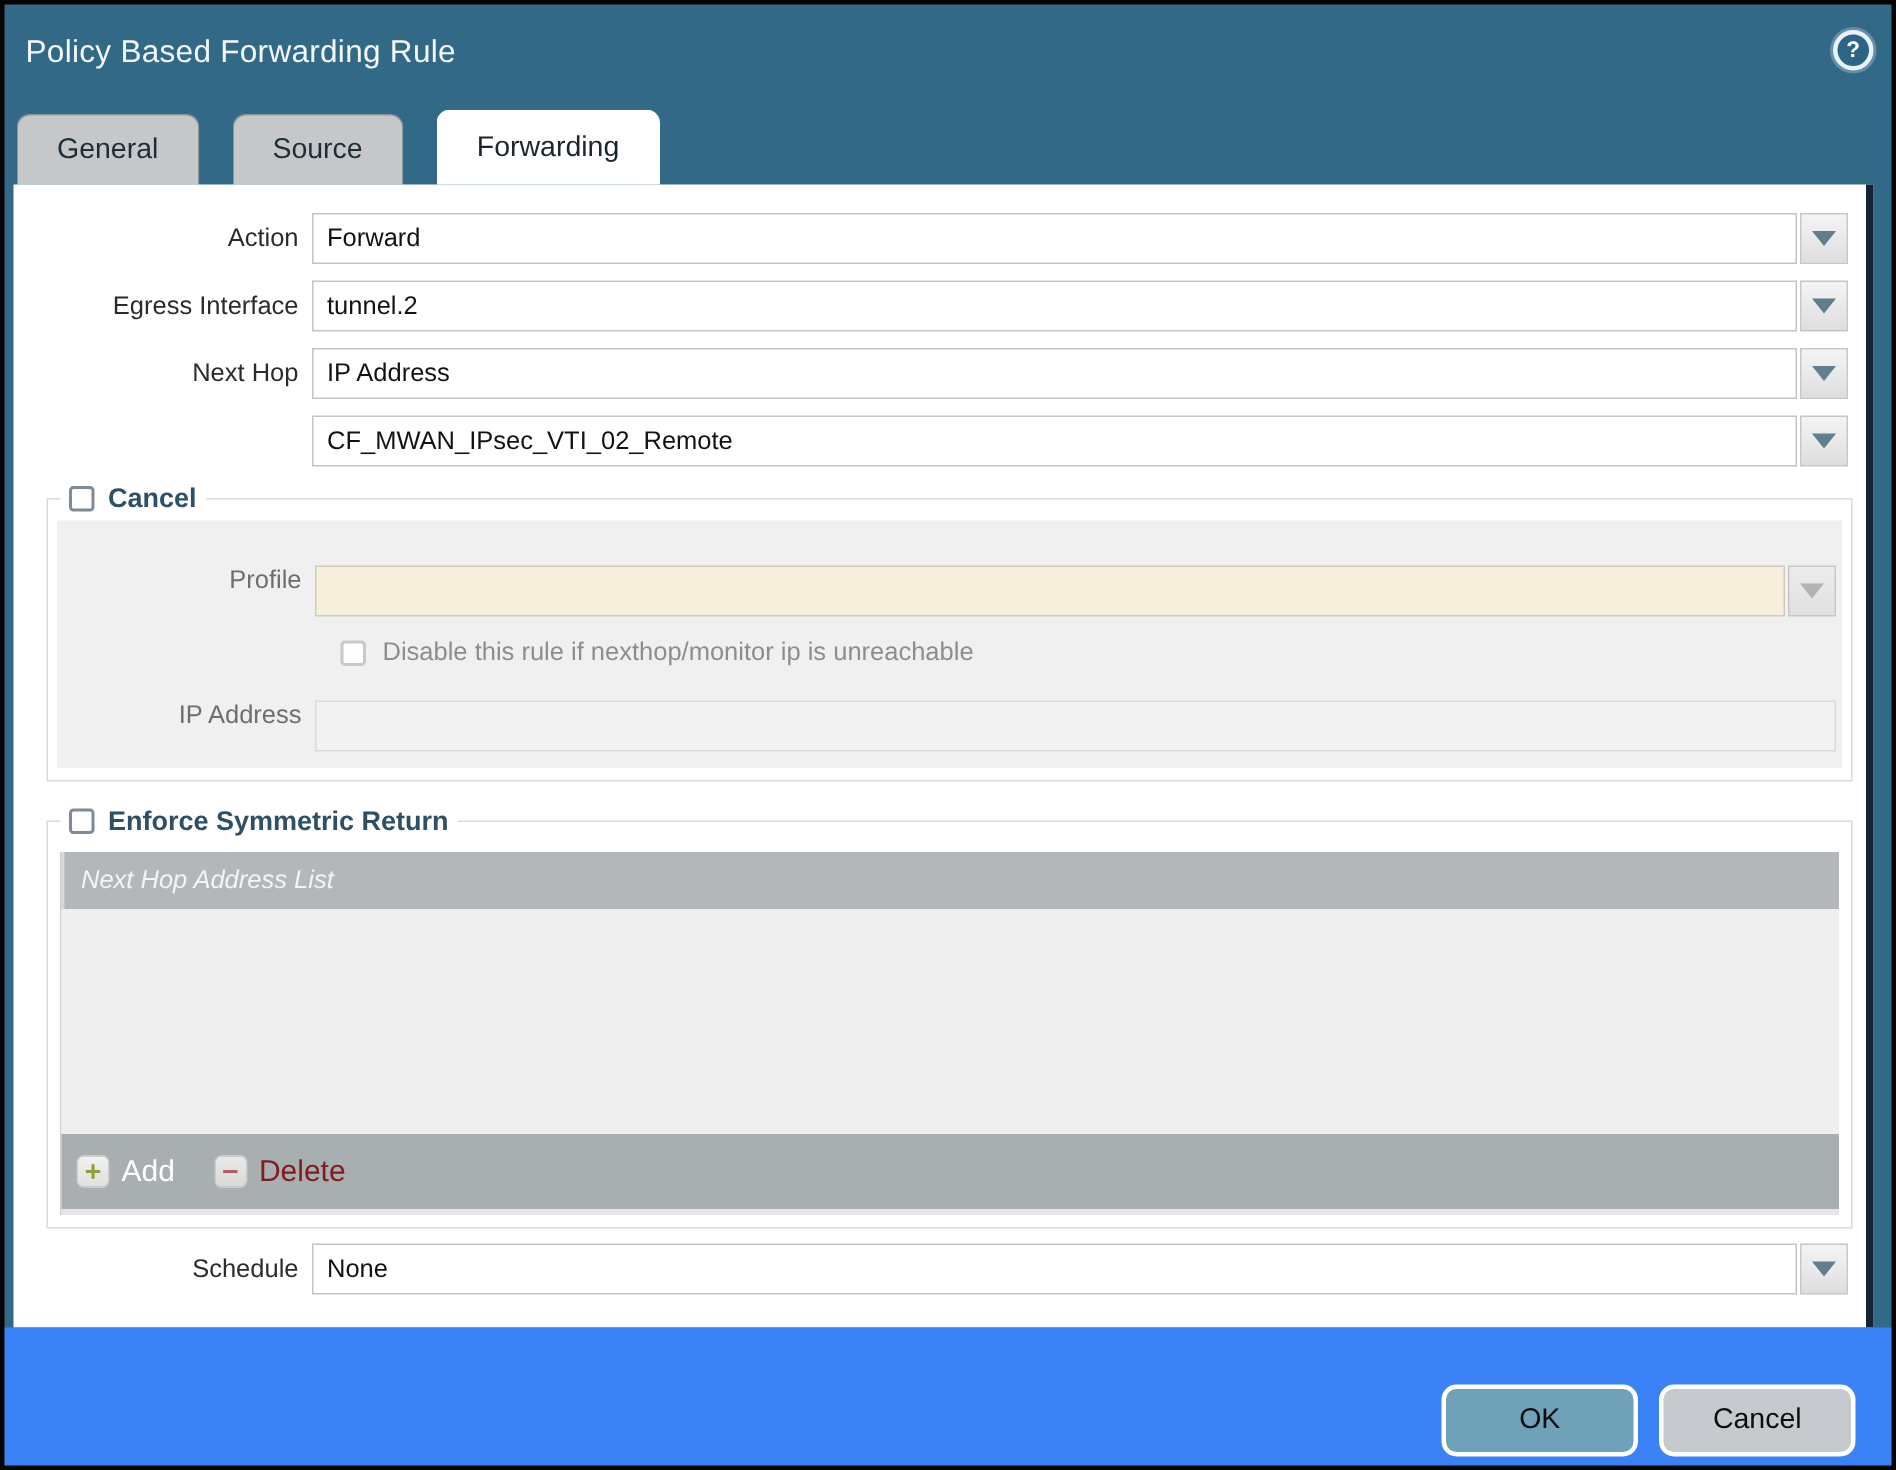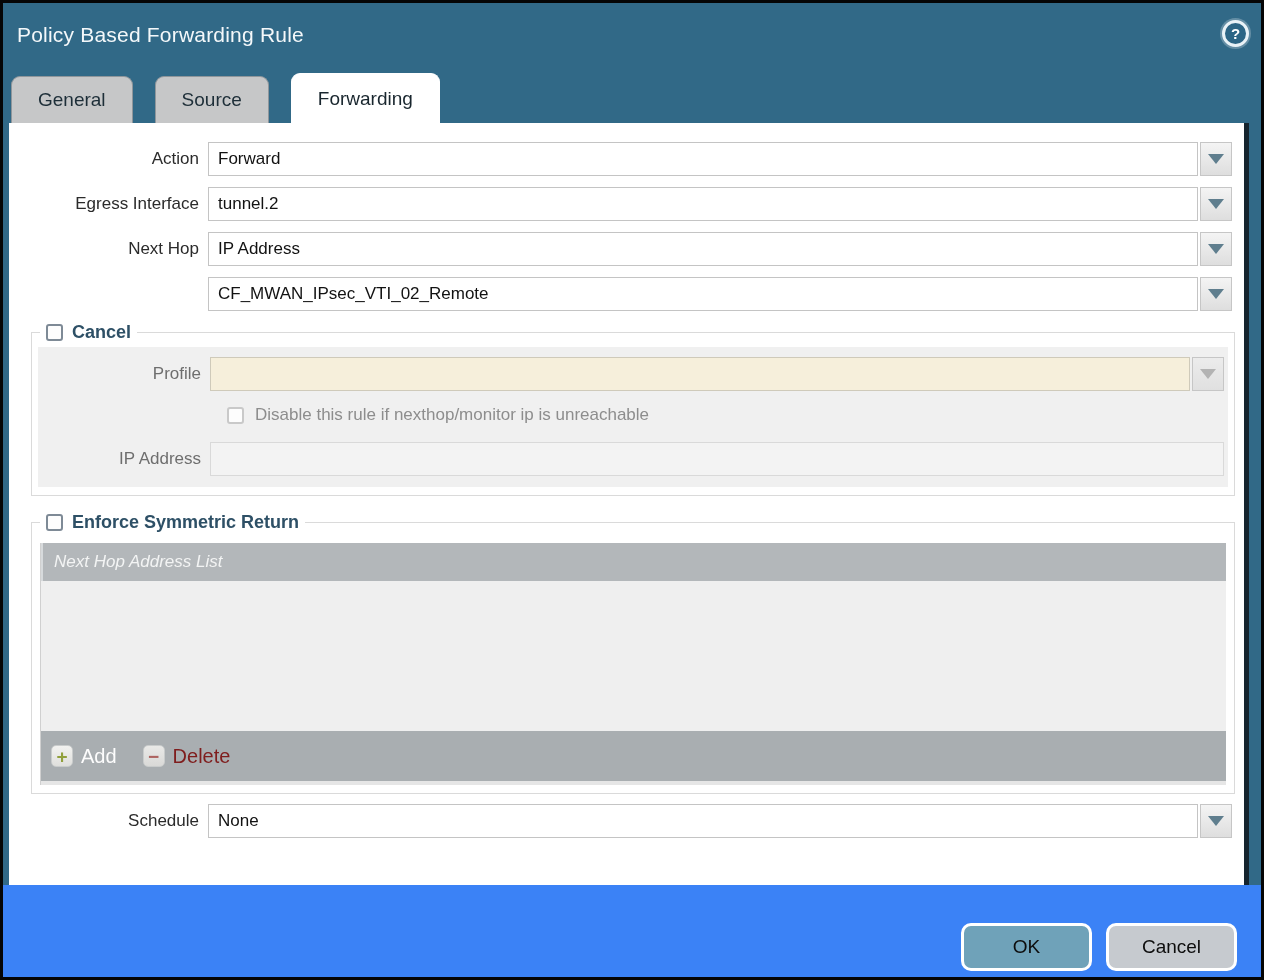--- a/index.html
+++ b/index.html
@@ -49,21 +49,21 @@
   
   .fs { border:1px solid #dadada; margin:0 9px 0 22px; padding:4px 6px 8px; }
   .fs legend { display:flex; align-items:center; gap:9px; padding:0 6px;
                margin-left:2px; }
   .fstitle { font-size:18px; font-weight:bold; color:#2e5066; }
   .cb { width:17px; height:17px; border:2px solid #7e8a96; border-radius:3px;
         background:#fdfdfd; flex:none; cursor:pointer; }
   .cb.dis { border-color:#c9c9c9; }
 
   .panel { background:#f0f0f0; padding:10px 4px 12px 0; }
-  .prow { display:flex; align-items:center; height:33px; margin-bottom:13px; }
+  .prow { display:flex; align-items:flex-start; height:33px; margin-bottom:13px;margin-top:20px; }
   .prow:last-child { margin-bottom:0; }
   .plabel { width:172px; text-align:right; padding-right:9px; font-size:17px;
             color:#6e6e6e; flex:none; }
   .finput.cream { background:#f6efdb; border-color:#cfcaba; }
   .dbtn.disabled { background:linear-gradient(#ececec,#e0e0e0); cursor:default; }
   .chkrow { margin-left:189px; display:flex; align-items:center; gap:11px;
             height:24px; margin-bottom:15px; }
   .distext { font-size:17px; color:#8d8d8d; }
   .finput.disinput { background:#f3f3f3; border-color:#d9d9d9; }
 

